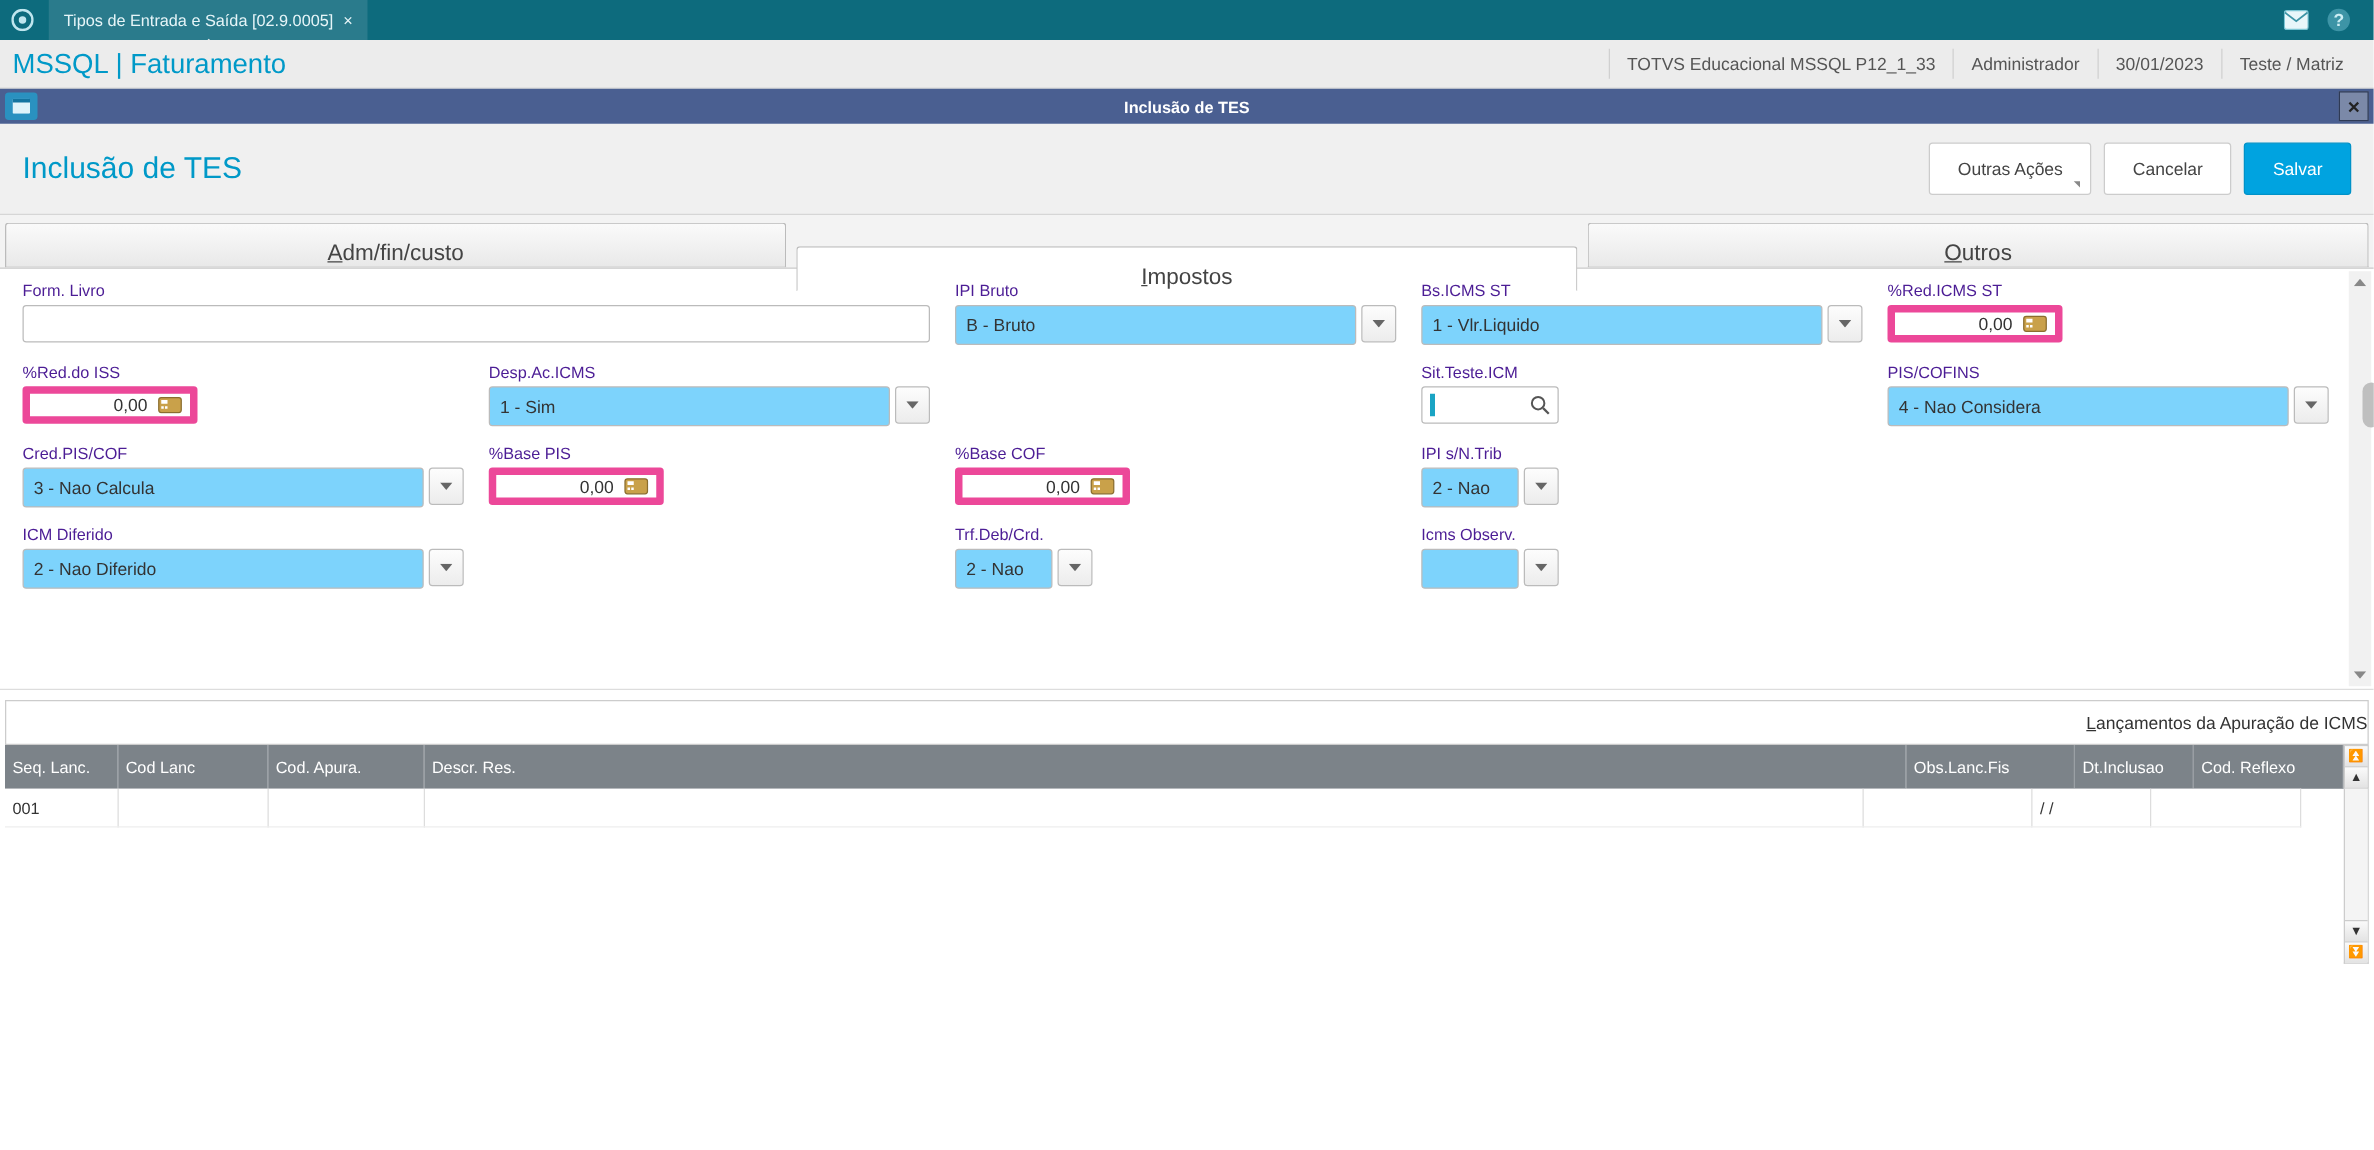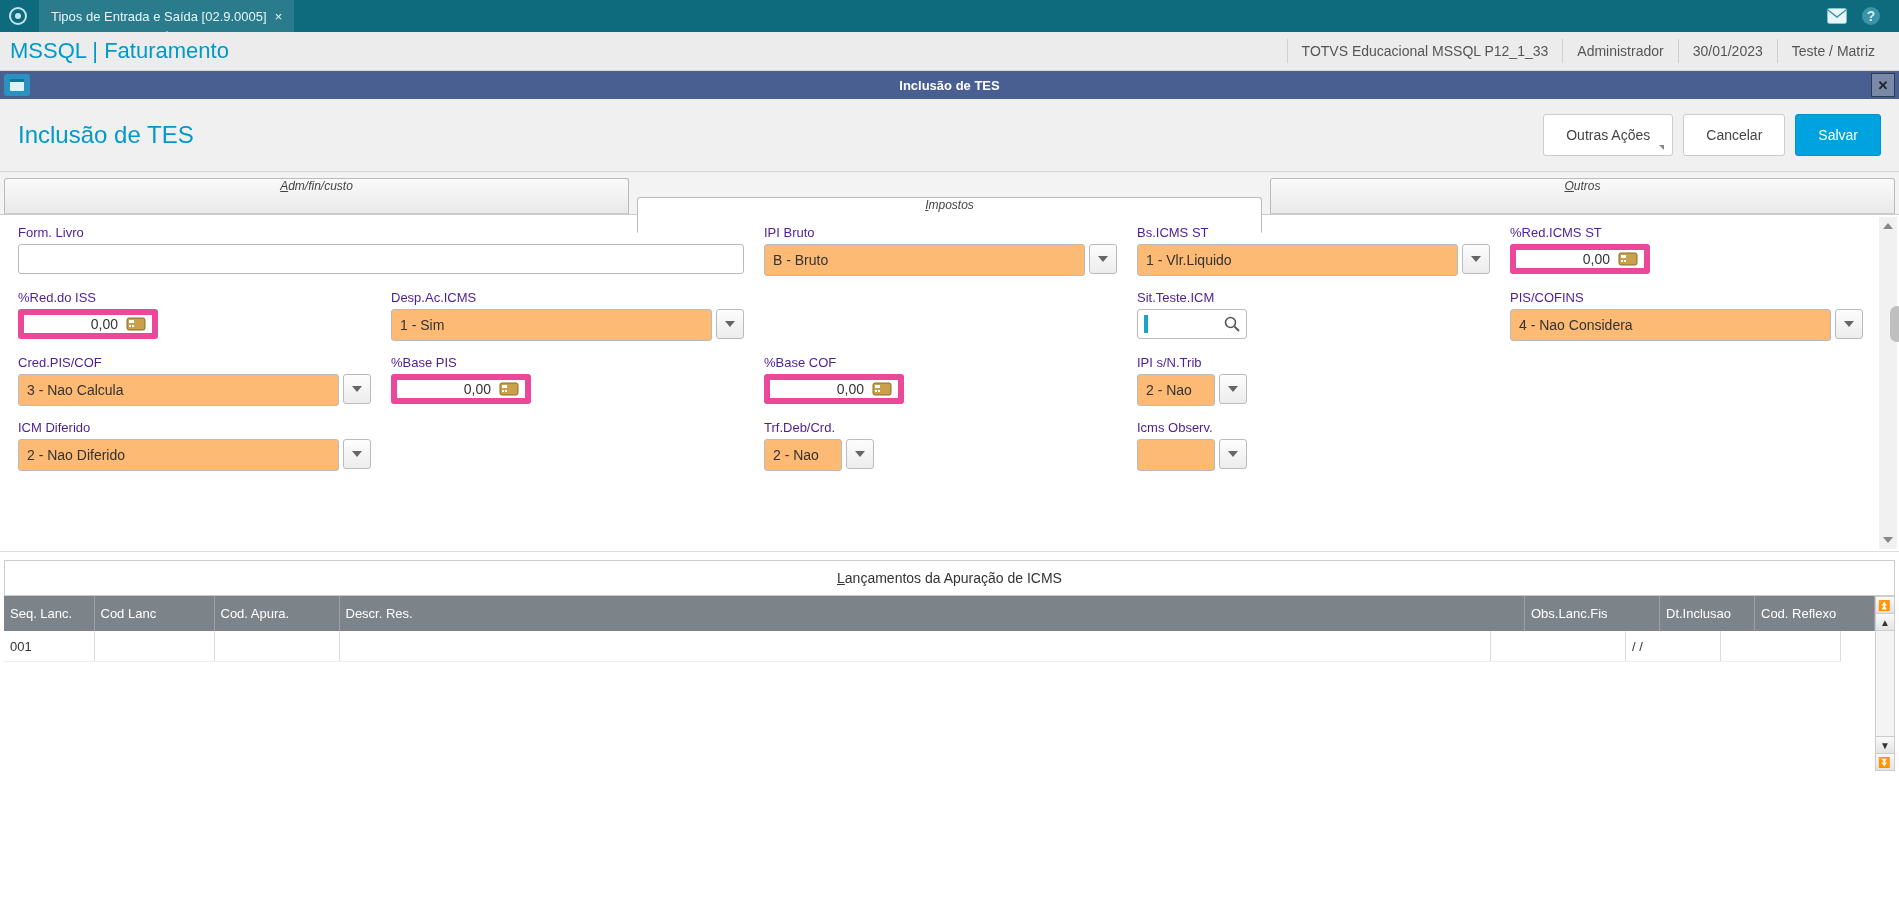--- a/index.html
+++ b/index.html
@@ -182,26 +182,25 @@
   }
   .tabsrow .tabbtn {
     flex: 1;
     margin: 0 4px;
     border: 1px solid #bbb;
     border-bottom: 1px solid #ccc;
     border-top-left-radius: 3px;
     border-top-right-radius: 3px;
     background: linear-gradient(#fafafa, #e9e9e9);
     display: flex;
-    align-items: flex-start;
-    justify-content: center;
-    font-size: 12px;
+    align-items: flex-end;
+    justify-content: center;
+    font-size: 18px;
     color: #444;
     cursor: pointer;
-    font-style: italic;
   }
   .tabsrow .tabbtn.active {
     background: #fff;
     border-bottom-color: #fff;
     position: relative;
     top: 19px;
   }
   .tabsrow .tabbtn .ul { text-decoration: underline; }
 
   
@@ -242,21 +241,21 @@
     padding: 0 8px;
     font-size: 14px;
     color: #333;
     background: #fff;
     box-sizing: border-box;
   }
   .ctrl-dd {
     height: 30px;
     border: 1px solid #bbb;
     border-radius: 3px;
-    background: #fdba74;
+    background: #7dd3fc;
     display: flex;
     align-items: center;
     padding: 0 8px;
     font-size: 14px;
     color: #333;
   }
   .dd-btn, .calc-btn, .search-btn {
     width: 28px;
     height: 30px;
     border: 1px solid #bbb;
@@ -339,21 +338,21 @@
     border-radius: 7px;
   }
 
   
   .grid-title {
     height: 34px;
     border: 1px solid #ccc;
     margin: 8px 4px 0 4px;
     display: flex;
     align-items: center;
-    justify-content: center;
+    justify-content: flex-end;
     font-size: 14px;
     color: #333;
     background: #fff;
   }
   .grid-wrap {
     display: flex;
     margin: 0 4px;
   }
   .grid-table {
     flex: 1;

